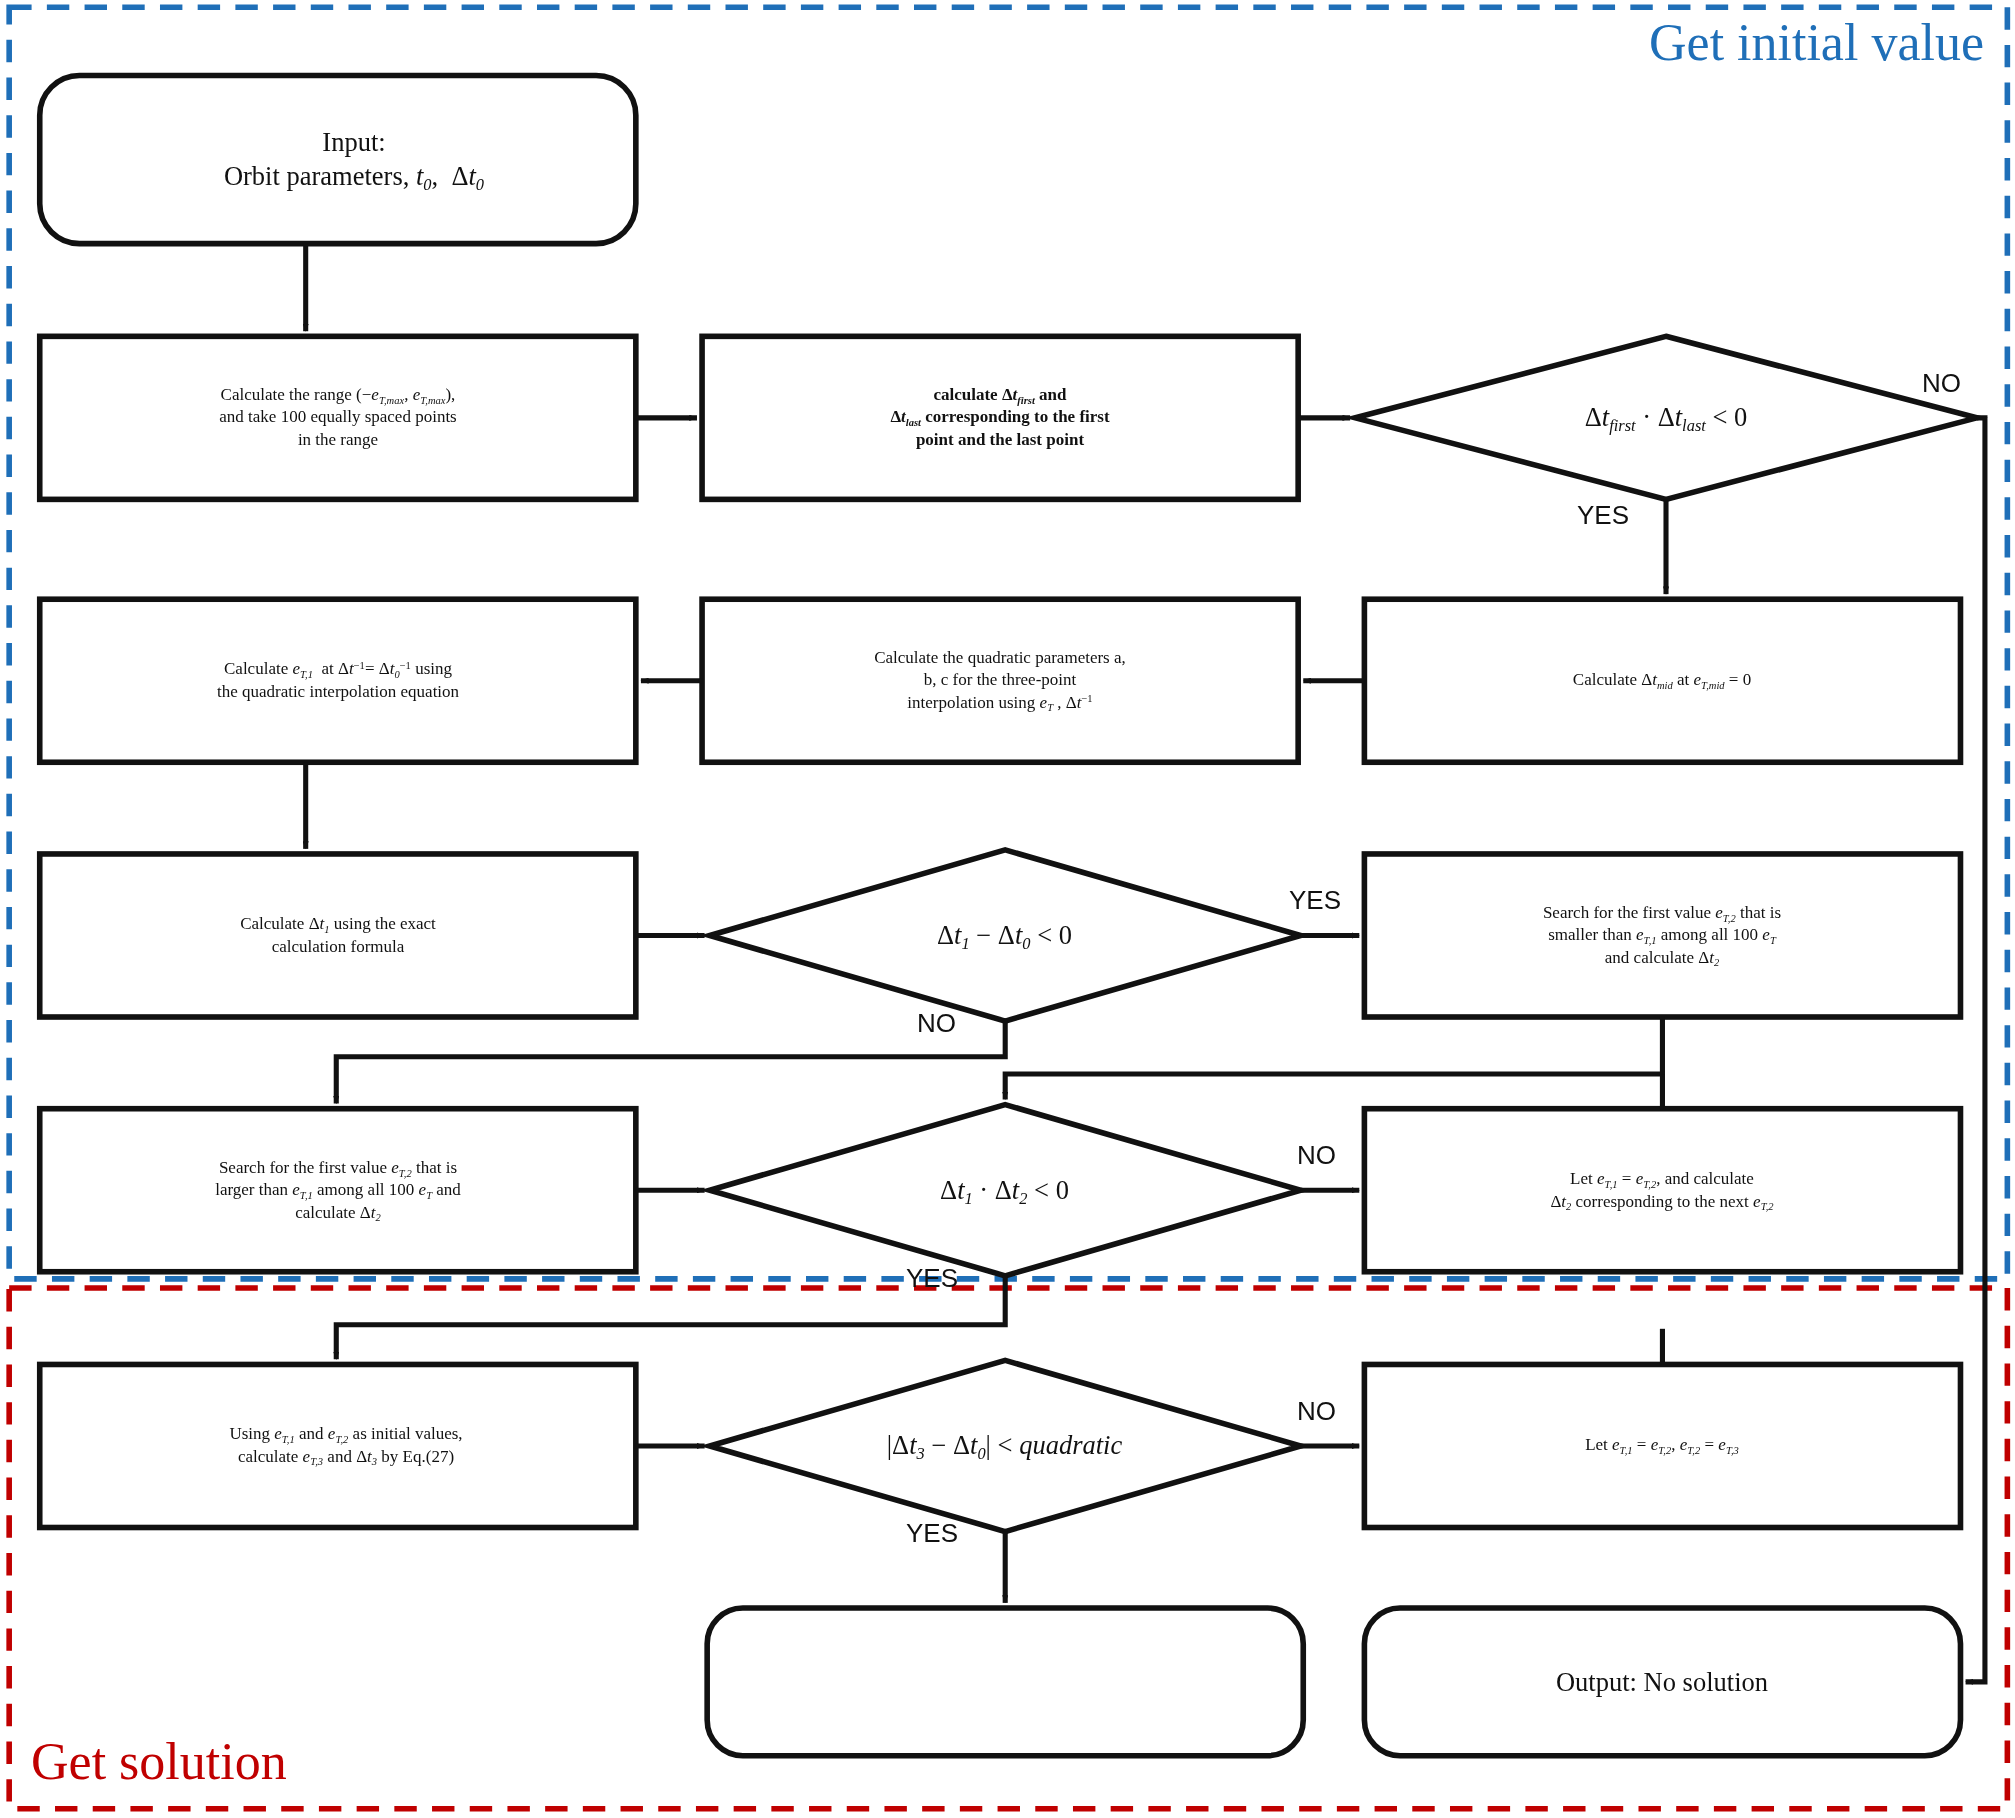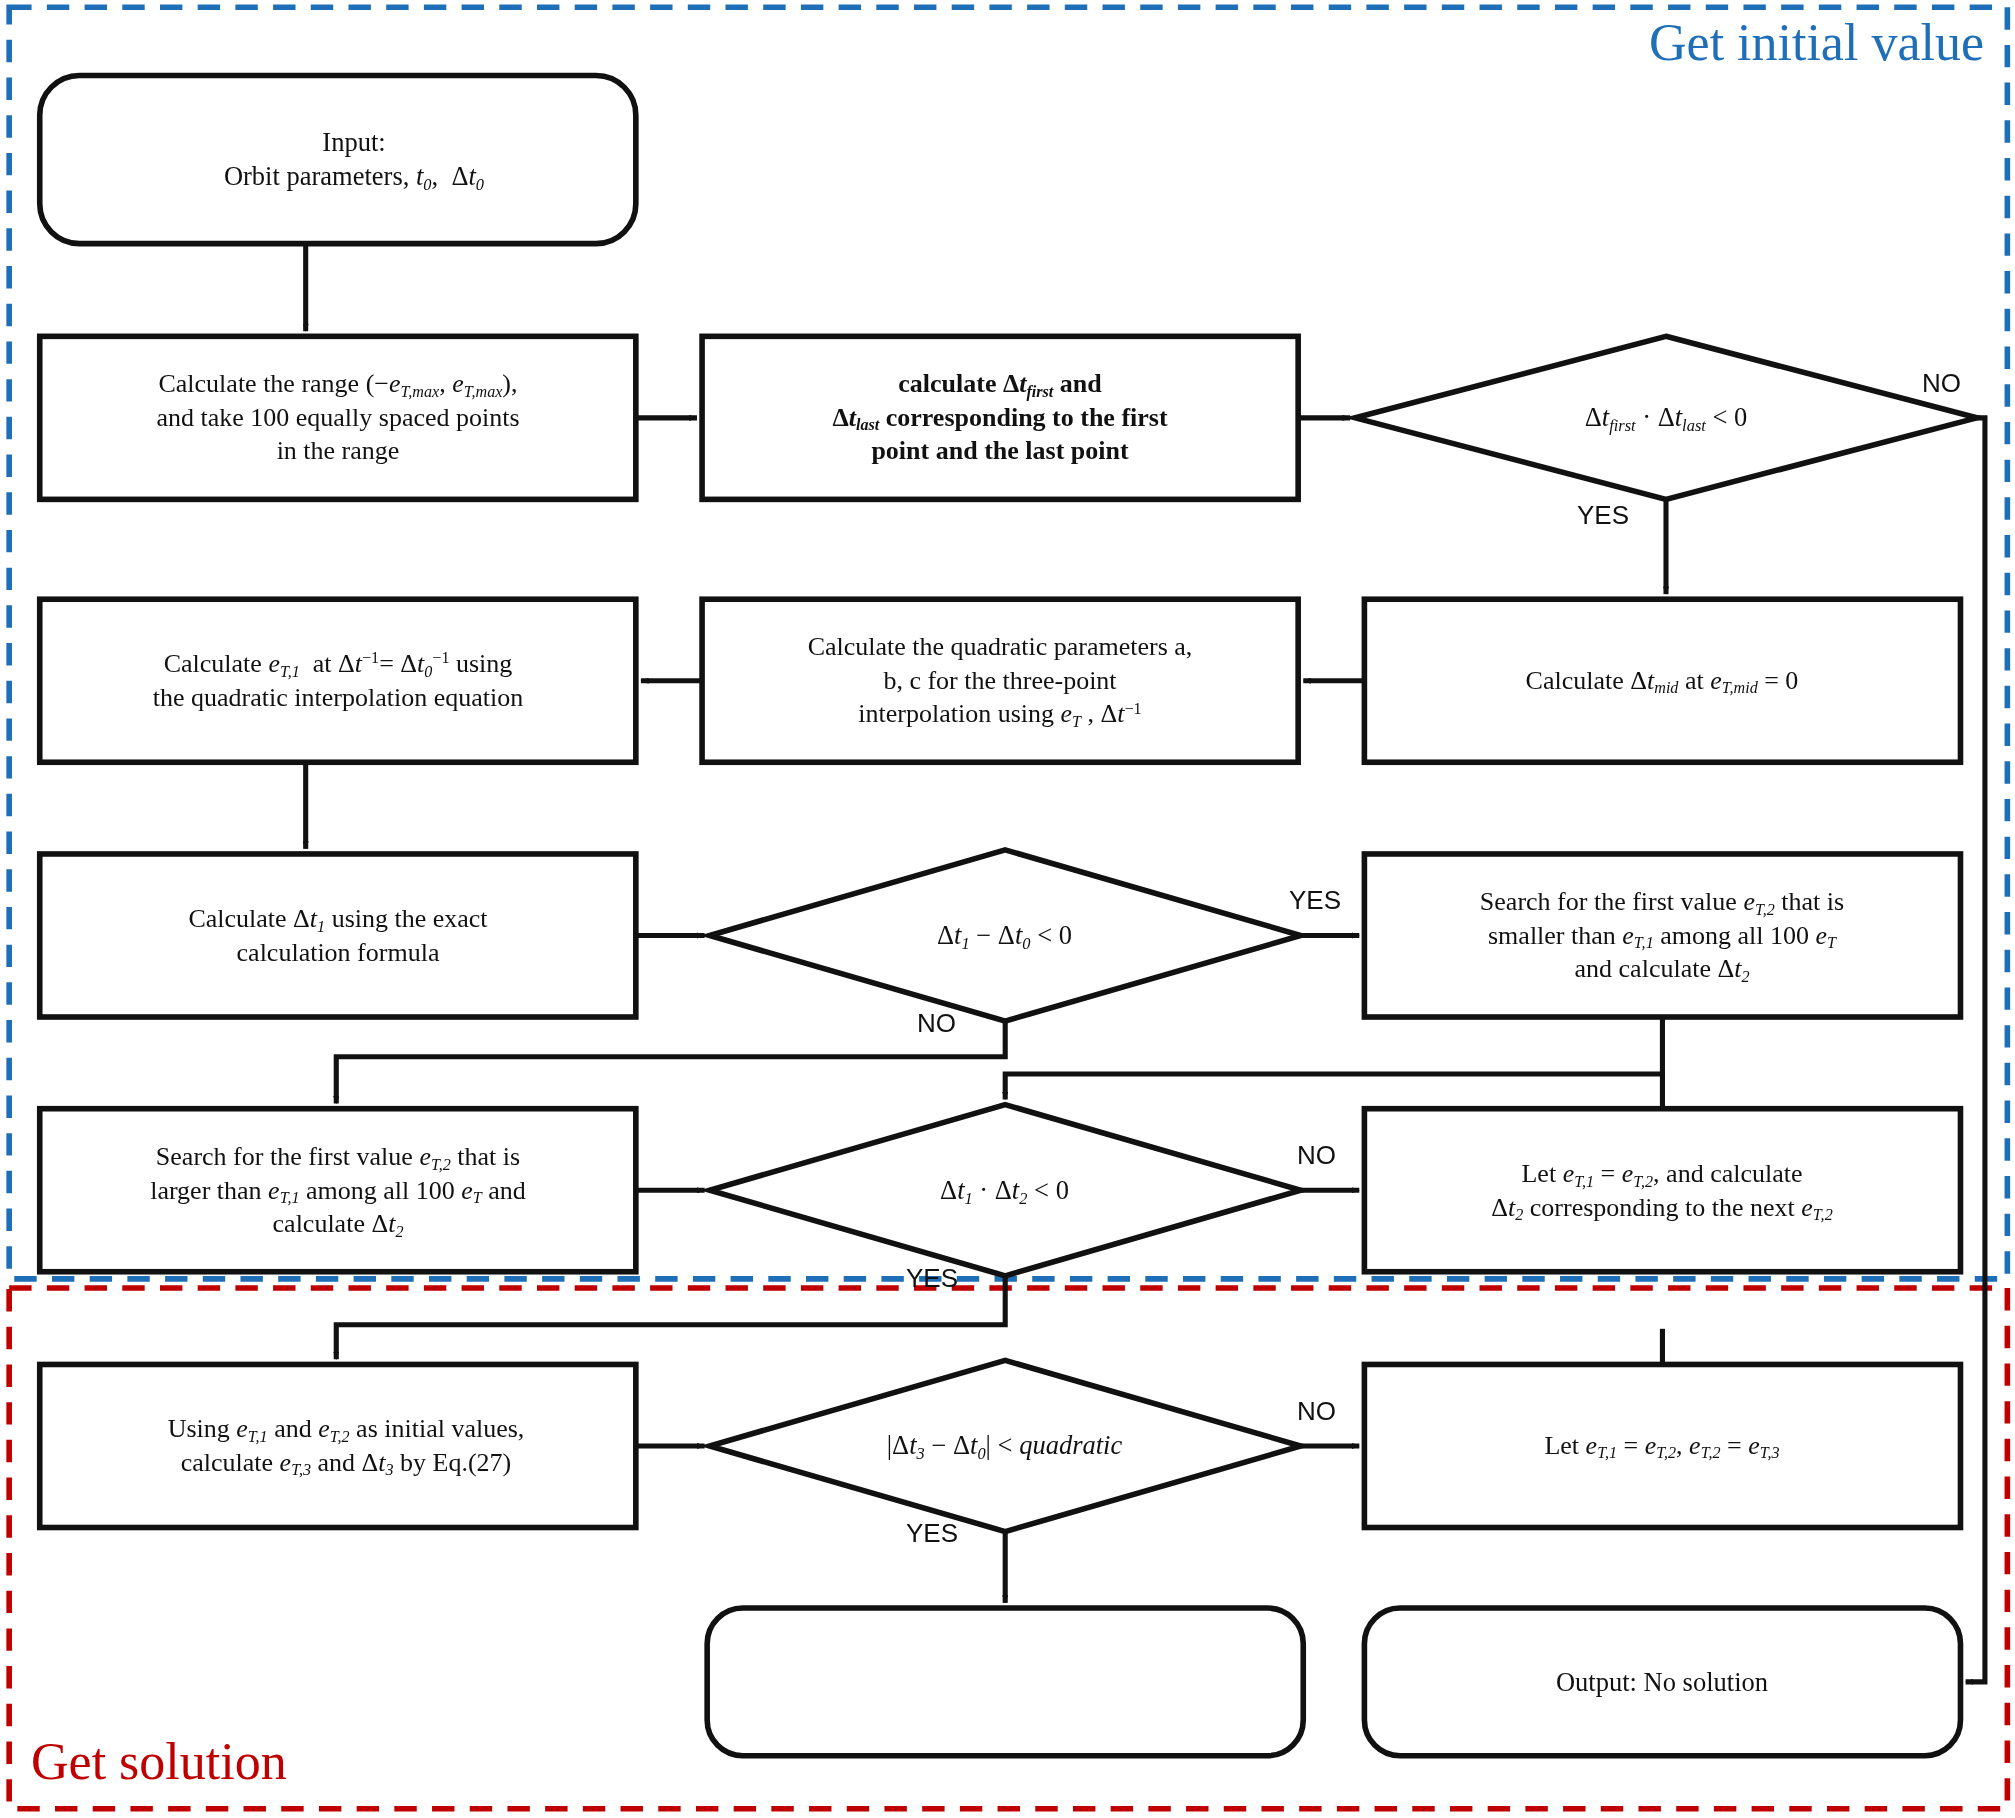--- a/index.html
+++ b/index.html
@@ -5,21 +5,21 @@
   html,body{margin:0;padding:0;background:#ffffff;}
   body{font-family:"Liberation Serif", serif;}
   #stage{position:relative;width:2015px;height:1819px;background:#fff;overflow:hidden;}
   svg#canvas{position:absolute;left:0;top:0;width:2015px;height:1819px;}
   .node-text{
     position:absolute;display:flex;align-items:center;justify-content:center;
     text-align:center;font-family:"Liberation Serif", serif;color:#111;
     line-height:1.30;pointer-events:none;
   }
   .node-text .inner{width:100%;padding:0 7.1px;box-sizing:border-box;}
-  .proc{font-size:26px;}
+  .proc{font-size:17px;}
   .term{font-size:26.5px;}
   .dec{font-size:26.5px;}
   .edge-label{
     position:absolute;font-family:Liberation Sans, sans-serif;font-size:26px;color:#111;
     white-space:nowrap;
   }
   .zone-label{
     position:absolute;font-family:"Liberation Serif", serif;font-size:52px;white-space:nowrap;
   }
   .zone-init{color:#1f6fb8;}

